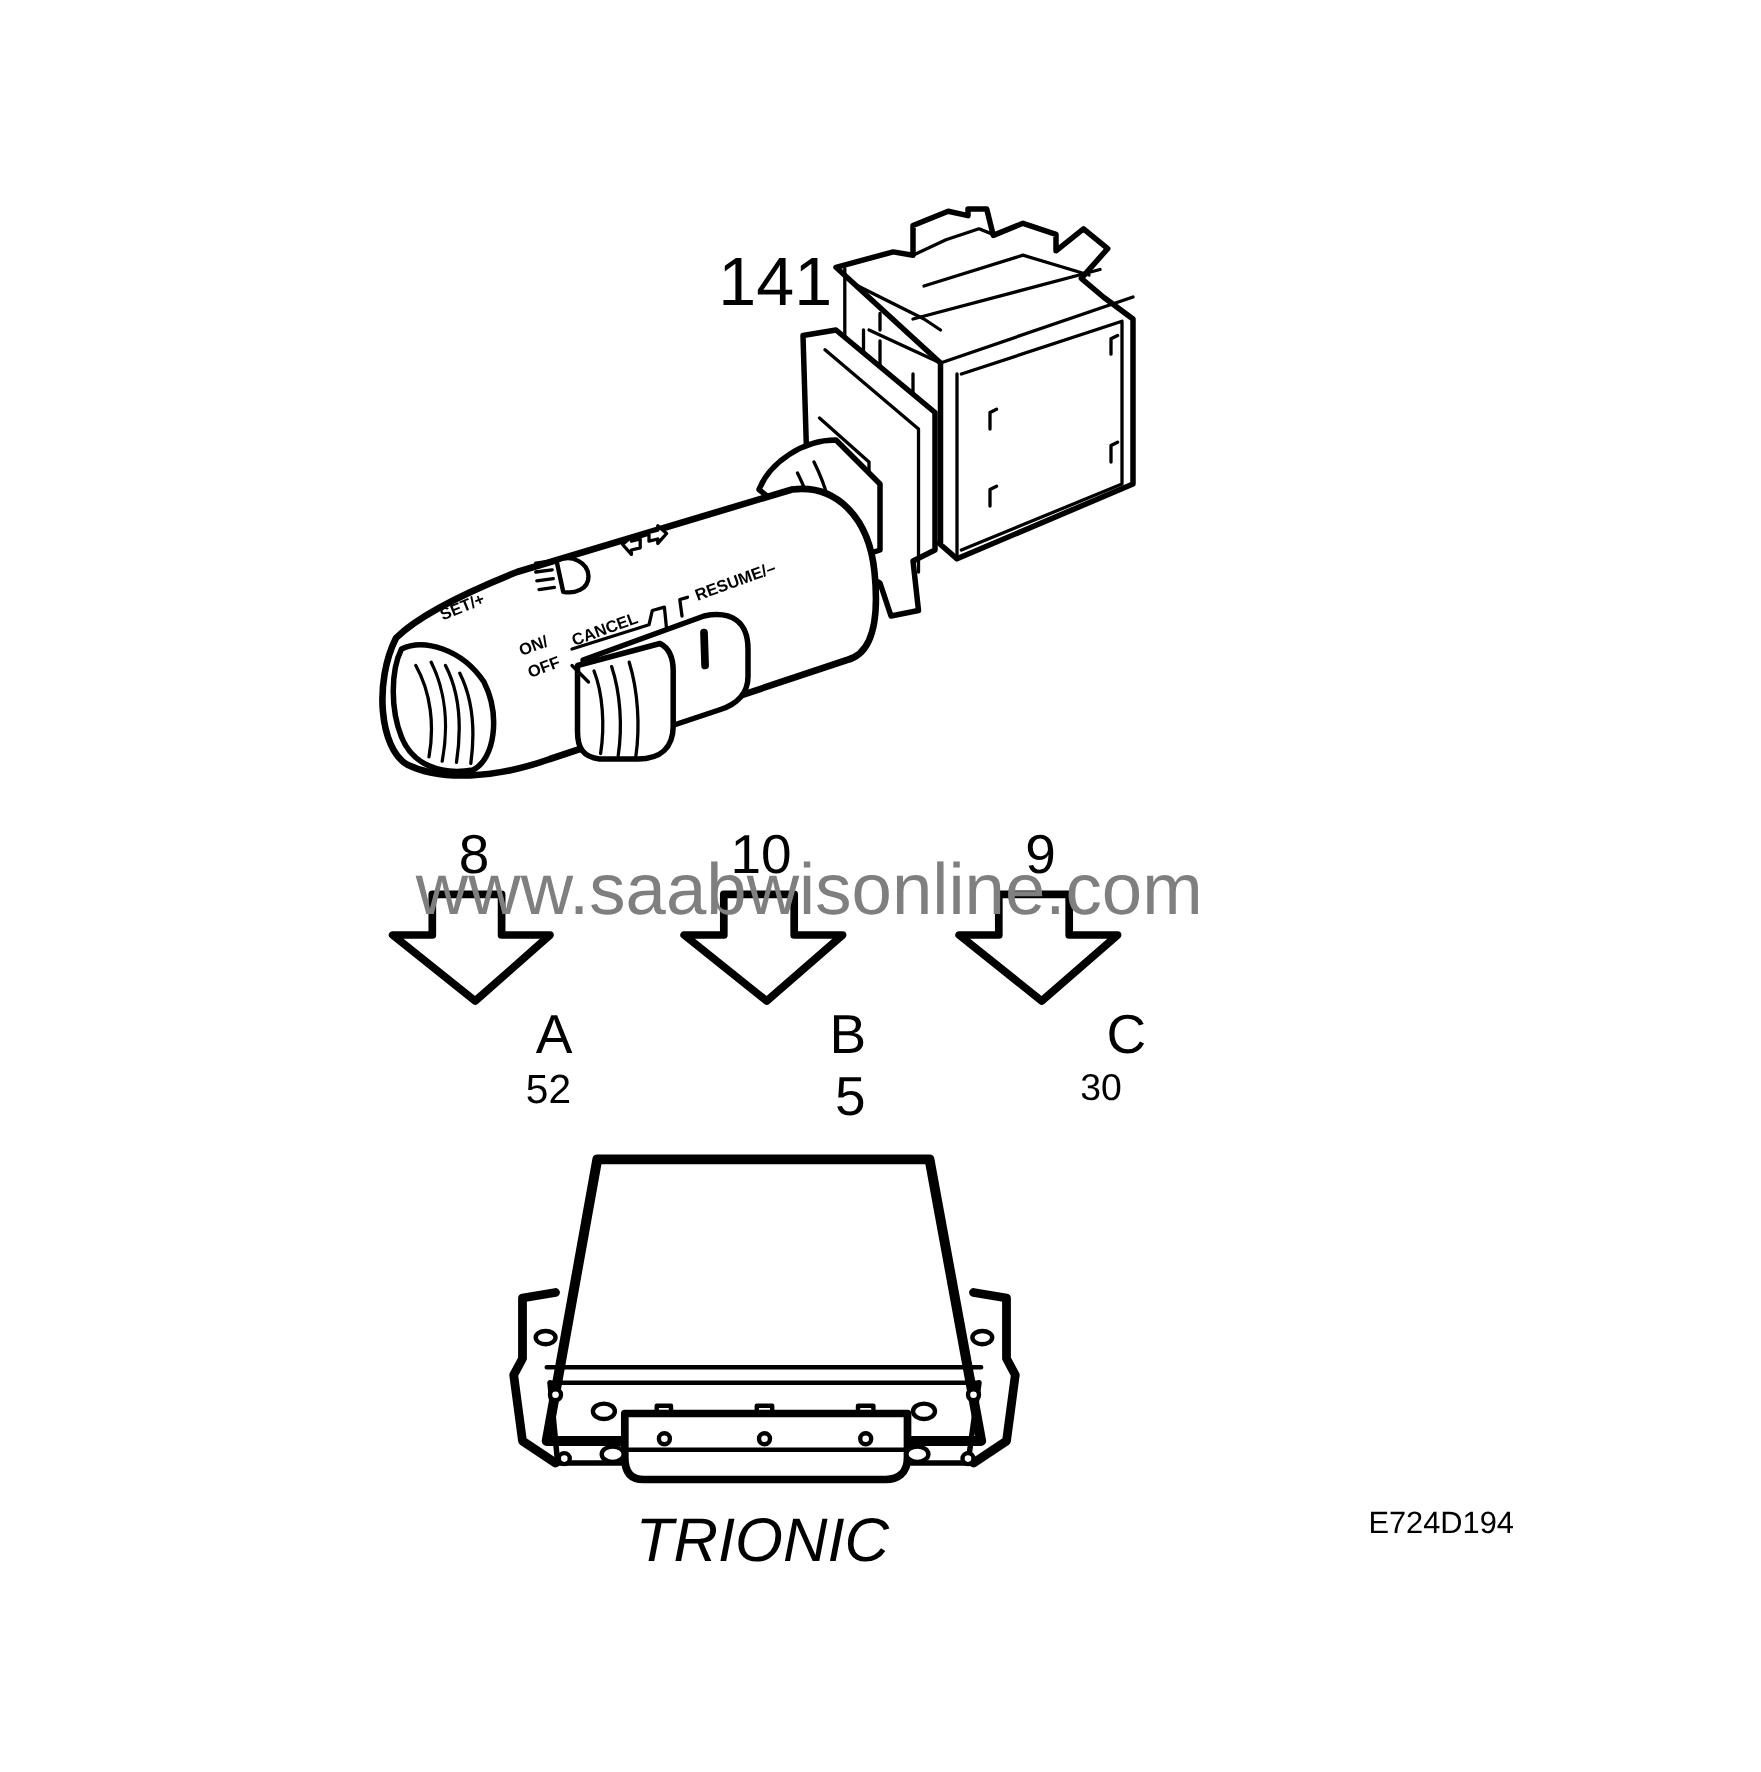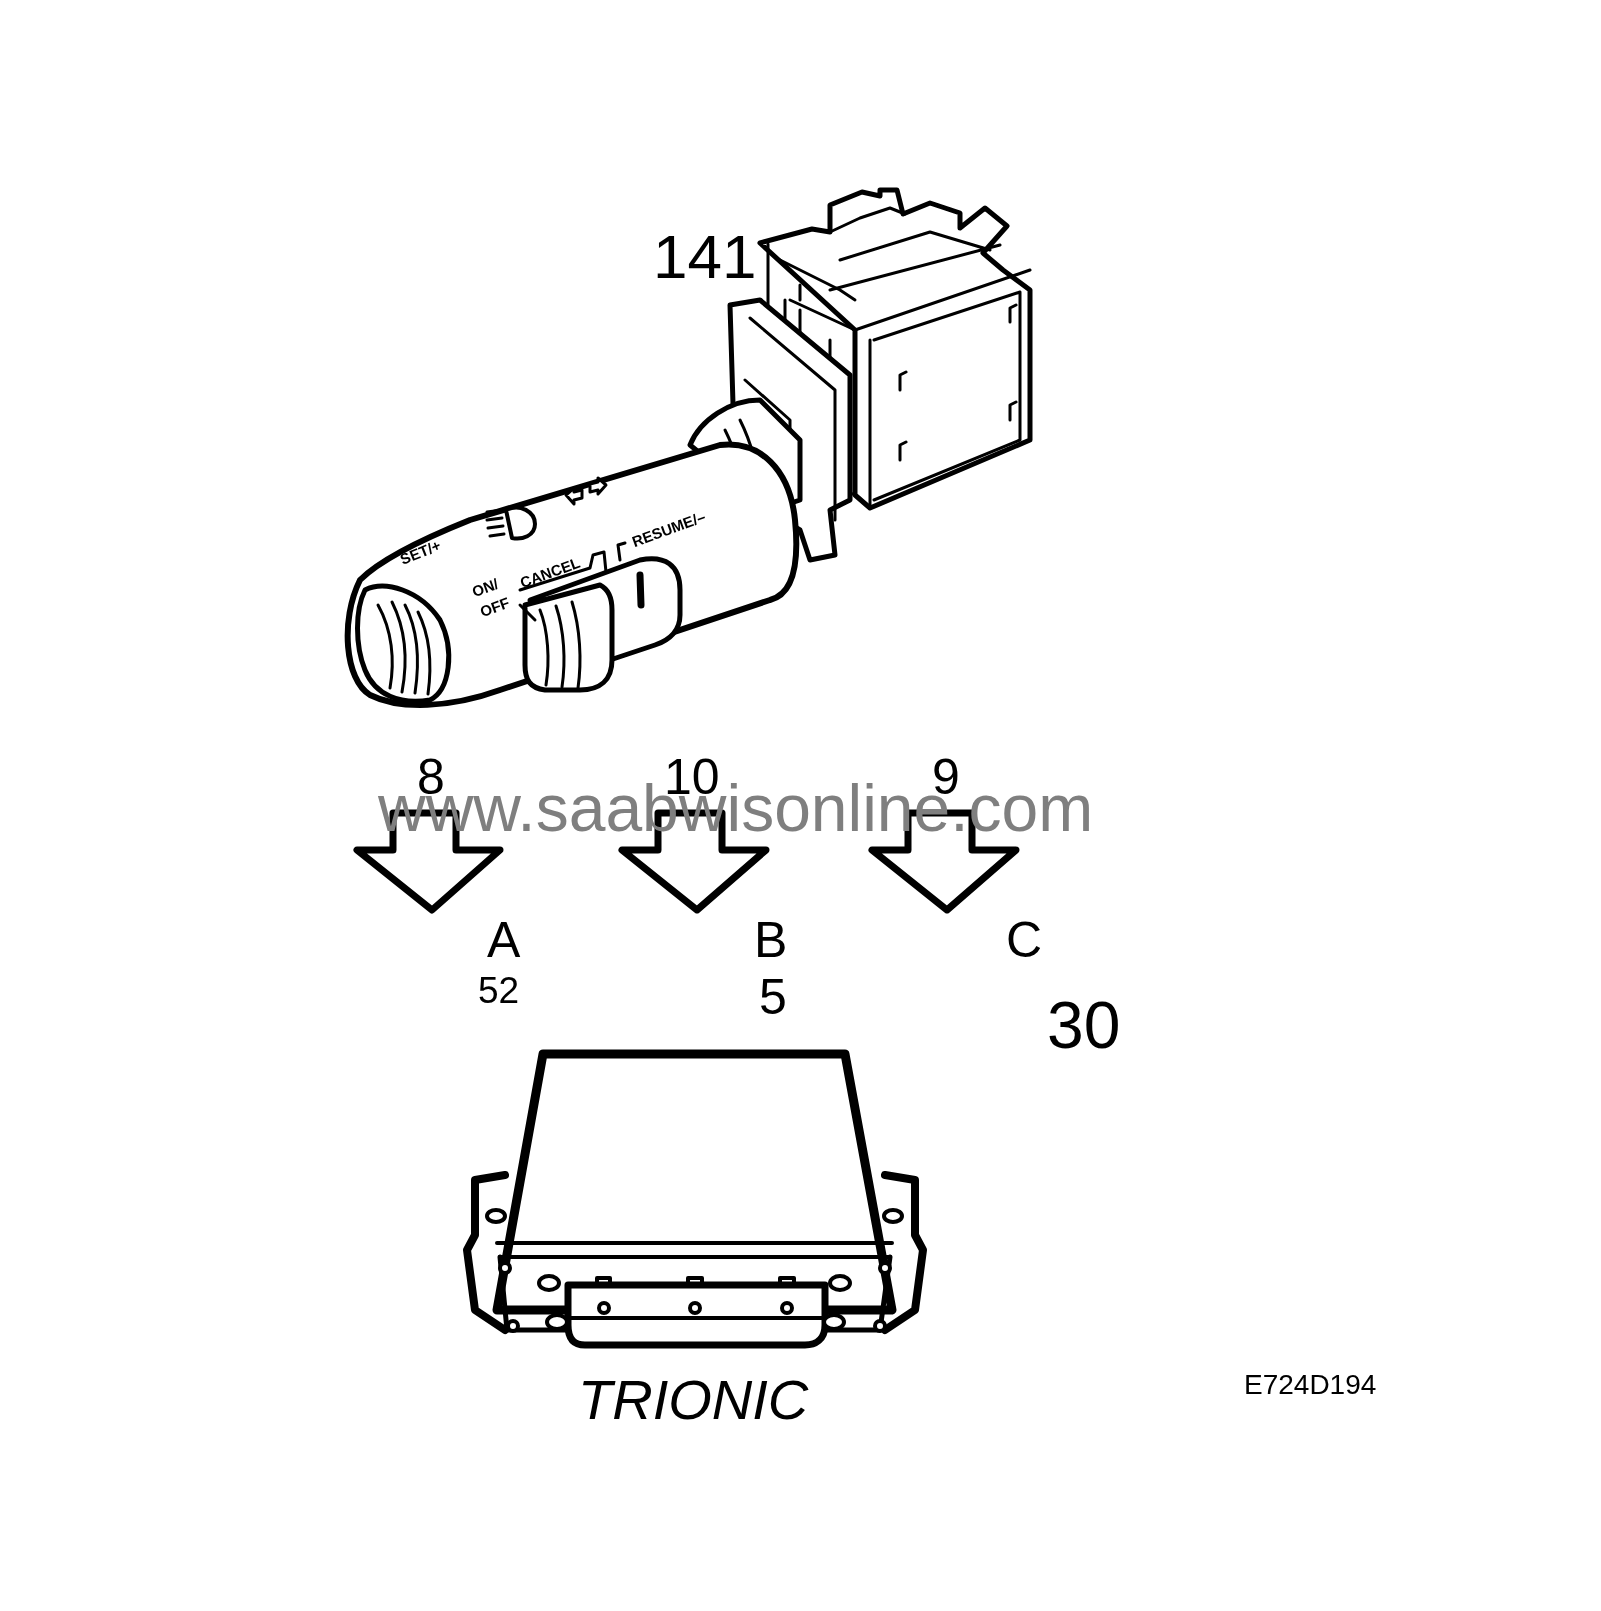--- a/index.html
+++ b/index.html
@@ -114,17 +114,17 @@
 <div class="label" style="left:664px;top:752px;font-size:50px;">10</div>
 <div class="label" style="left:932px;top:752px;font-size:50px;">9</div>
 
 <div class="watermark" style="left:378px;top:775px;">www.saabwisonline.com</div>
 
 <div class="label" style="left:487px;top:915px;font-size:50px;">A</div>
 <div class="label" style="left:478px;top:972px;font-size:37px;">52</div>
 <div class="label" style="left:754px;top:915px;font-size:50px;">B</div>
 <div class="label" style="left:759px;top:972px;font-size:50px;">5</div>
 <div class="label" style="left:1006px;top:915px;font-size:50px;">C</div>
-<div class="label" style="left:1047px;top:972px;font-size:66px;margin-top:20px;">30</div>
+<div class="label" style="left:982px;top:972px;font-size:34px;">30</div>
 
 <div class="label" style="left:578px;top:1372px;font-size:56px;font-style:italic;">TRIONIC</div>
 
 <div class="label" style="left:1244px;top:1371px;font-size:28px;">E724D194</div>
 
 </body></html>

